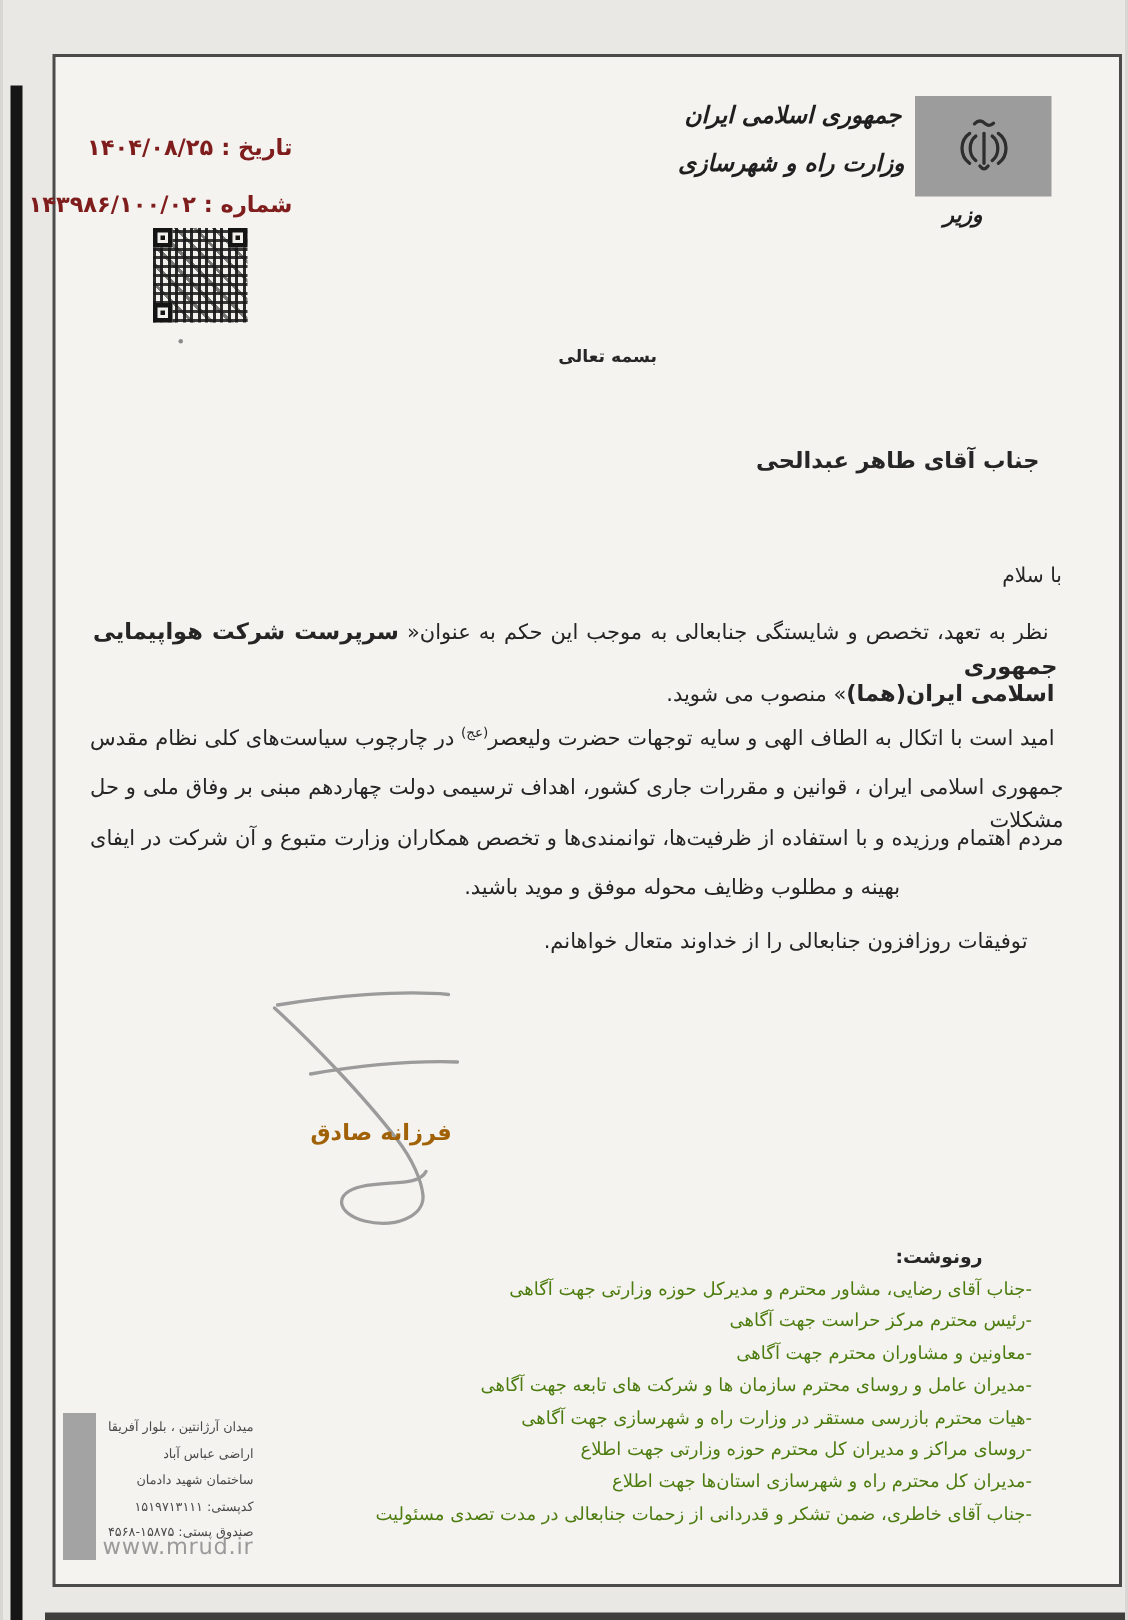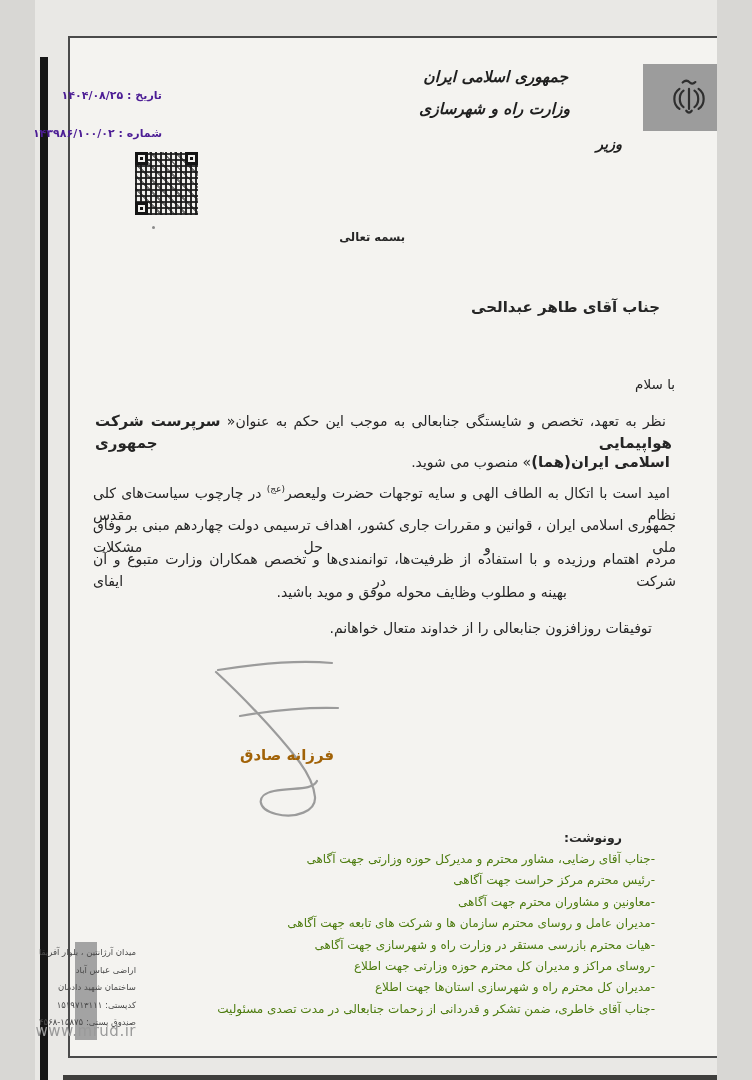--- a/index.html
+++ b/index.html
@@ -1,37 +1,37 @@
 <!DOCTYPE html>
 <html lang="fa"><head>
 <meta charset="utf-8">
 <style>
   html,body{margin:0;padding:0;background:#d8d7d4;}
   .scan{
-    position:relative;width:682px;height:1080px;margin:0 auto;
+    position:relative;width:748px;height:1080px;margin:0 auto;
     background:#e9e8e5;overflow:hidden;
     font-family:"DejaVu Sans","Liberation Sans",sans-serif;
     color:#262626;
   }
   .page{
     position:absolute;left:33px;top:36px;width:709px;height:1018px;
     background:#f4f3f0;border:2px solid #4a4a4a;
   }
   .edge-bar{position:absolute;left:5px;top:57px;width:8px;height:1023px;background:#161616;}
   .bottom-strip{position:absolute;left:28px;top:1075px;width:724px;height:5px;background:#3f3e3c;}
 
   
   .emblem-box{position:absolute;left:608px;top:64px;width:91px;height:67px;background:#9c9c9c;
     display:flex;align-items:center;justify-content:center;}
   .gov{position:absolute;direction:rtl;white-space:nowrap;font-style:italic;font-weight:700;color:#1f1f1f;}
   .gov-republic{right:149px;top:68px;font-size:15.5px;}
   .gov-ministry{right:147px;top:100px;font-size:15.5px;}
   .gov-minister{right:95px;top:136px;font-size:14.5px;}
 
-  .meta{position:absolute;direction:rtl;white-space:nowrap;font-size:11px;font-weight:600;color:#4c1d95;}
+  .meta{position:absolute;direction:rtl;white-space:nowrap;font-size:15px;font-weight:600;color:#7f1d1d;}
   .meta-date{right:555px;top:89px;}
   .meta-number{right:555px;top:127px;}
 
   
   .qr{position:absolute;left:100px;top:152px;width:63px;height:63px;background-color:#f1f0ed;
     background-image:
       repeating-linear-gradient(90deg,rgba(25,25,25,.92) 0 2px,transparent 2px 5px),
       repeating-linear-gradient(0deg,rgba(25,25,25,.85) 0 2px,transparent 2px 6px),
       repeating-linear-gradient(45deg,rgba(25,25,25,.55) 0 2px,transparent 2px 9px);}
   .qr i{position:absolute;width:13px;height:13px;border:3px solid #141414;background:#f1f0ed;box-sizing:border-box;}

